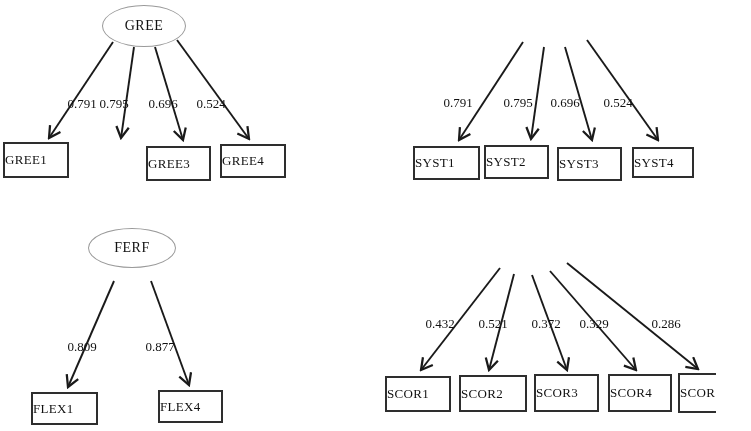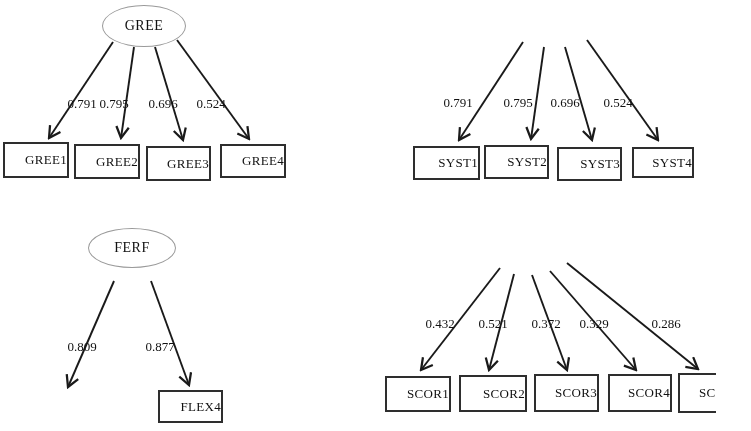--- a/index.html
+++ b/index.html
@@ -30,21 +30,21 @@
   .ellipse .lbl {
     font-size: 14px;
     letter-spacing: 0.5px;
   }
   .box {
     position: absolute;
     border: 2px solid #2e2e2e;
     background: #ffffff;
     display: flex;
     align-items: center;
-    justify-content: flex-end;
+    justify-content: flex-start;
     box-sizing: border-box;
   }
   .box .lbl {
     font-size: 13px;
     letter-spacing: 0.3px;
   }
   .loading {
     position: absolute;
     transform: translate(-50%, -50%);
     font-size: 13px;
@@ -86,23 +86,20 @@
   <div class="ellipse" style="left:102px; top:5px; width:84px; height:42px">
     <span class="lbl">GREE</span>
   </div>
   <span class="loading" style="left:82px;  top:104px">0.791</span>
   <span class="loading" style="left:114px; top:104px">0.795</span>
   <span class="loading" style="left:163px; top:104px">0.696</span>
   <span class="loading" style="left:211px; top:104px">0.524</span>
   <div class="box" style="left:3px;   top:142px; width:66px; height:36px">
     <span class="lbl">GREE1</span>
   </div>
-  <div class="box" style="left:74px;  top:144px; width:66px; height:35px">
-    <span class="lbl">GREE2</span>
-  </div>
   <div class="box" style="left:146px; top:146px; width:65px; height:35px">
     <span class="lbl">GREE3</span>
   </div>
   <div class="box" style="left:220px; top:144px; width:66px; height:34px">
     <span class="lbl">GREE4</span>
   </div>
 
   <span class="loading" style="left:458px; top:103px">0.791</span>
   <span class="loading" style="left:518px; top:103px">0.795</span>
   <span class="loading" style="left:565px; top:103px">0.696</span>
@@ -118,20 +115,23 @@
   </div>
   <div class="box" style="left:632px; top:147px; width:62px; height:31px">
     <span class="lbl">SYST4</span>
   </div>
 
   <div class="ellipse" style="left:88px; top:228px; width:88px; height:40px">
     <span class="lbl">FERF</span>
   </div>
   <span class="loading" style="left:82px;  top:347px">0.809</span>
   <span class="loading" style="left:160px; top:347px">0.877</span>
+  <div class="box" style="left:31px;  top:392px; width:67px; height:33px">
+    <span class="lbl">FLEX1</span>
+  </div>
   <div class="box" style="left:158px; top:390px; width:65px; height:33px">
     <span class="lbl">FLEX4</span>
   </div>
 
   <span class="loading" style="left:440px; top:324px">0.432</span>
   <span class="loading" style="left:493px; top:324px">0.521</span>
   <span class="loading" style="left:546px; top:324px">0.372</span>
   <span class="loading" style="left:594px; top:324px">0.329</span>
   <span class="loading" style="left:666px; top:324px">0.286</span>
   <div class="box" style="left:385px; top:376px; width:66px; height:36px">

